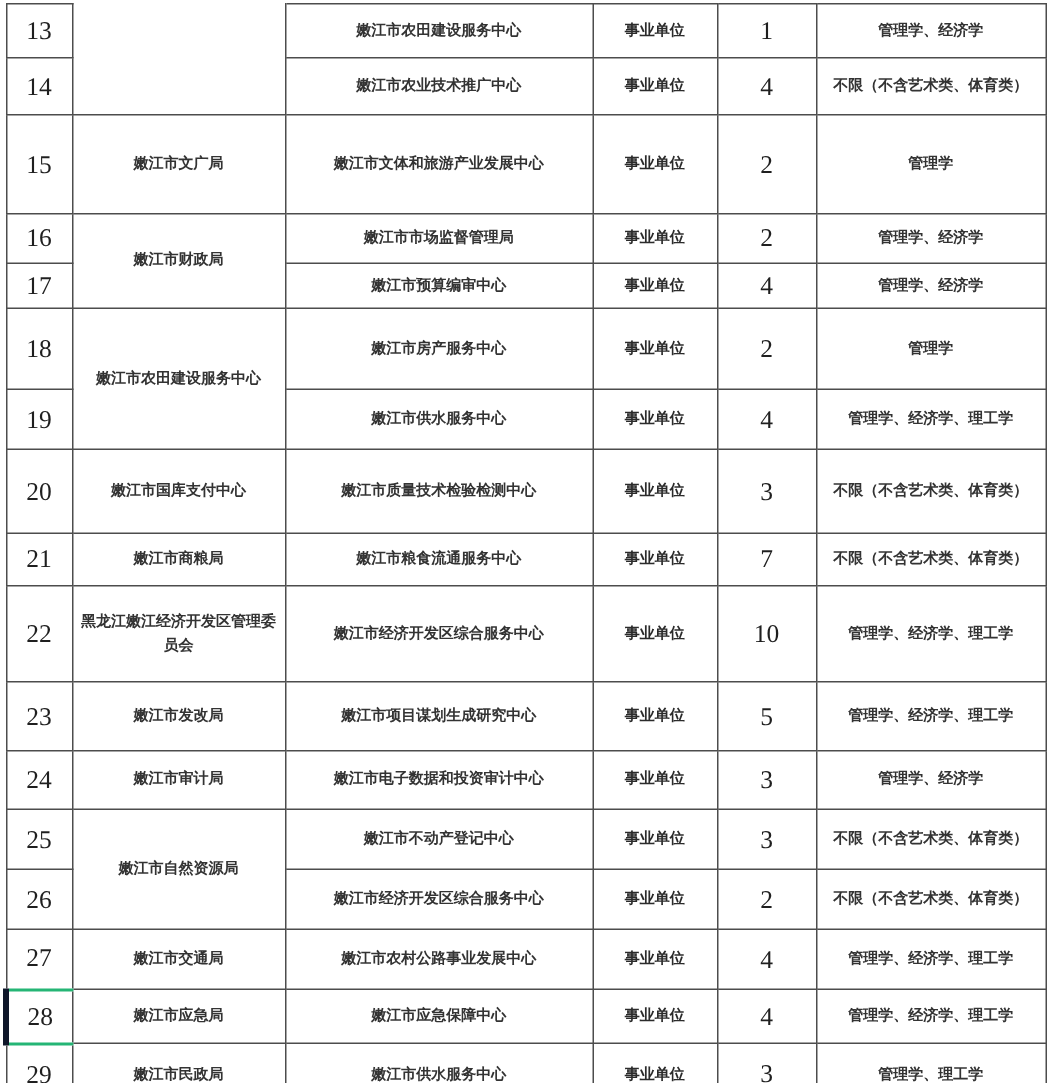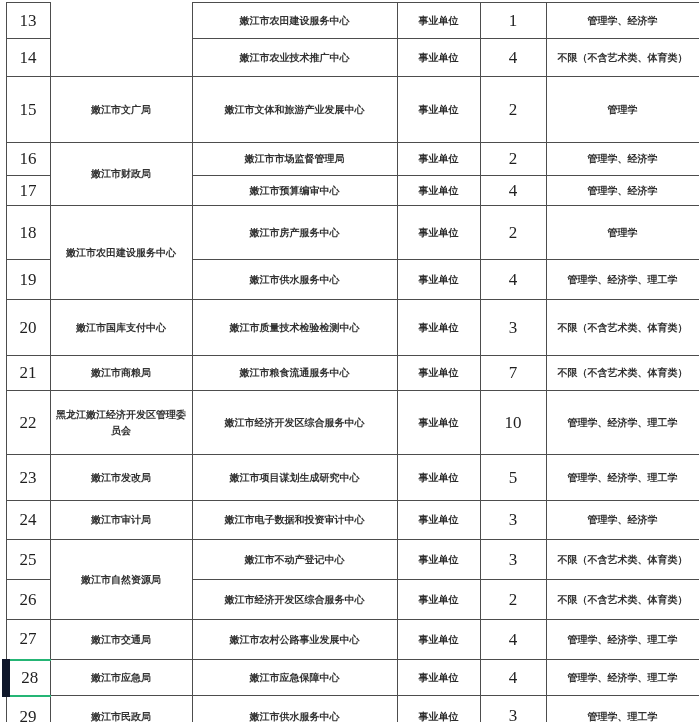--- a/index.html
+++ b/index.html
@@ -18,21 +18,21 @@
   .cn{
     font-family:"Liberation Sans","DejaVu Sans",sans-serif;
     font-size:10px;color:#333;font-weight:600;
     line-height:1.55;letter-spacing:0px;
   }
   .type{font-weight:700;color:#2b2b2b;font-family:Liberation Serif, serif;}
   .no-top{border-top:none;}
   .last td{border-bottom:2px solid #14b8a6;}
   .sel{
     border-top:2px solid #25b575;
-    border-left:8px solid #0f172a;
+    border-left:4px solid #0f172a;
     border-bottom:2px solid #25b575;
   }
 </style>
 </head>
 <body>
 
 <div class="sheet">
 <table>
   <colgroup>
     <col style="width:44px">

